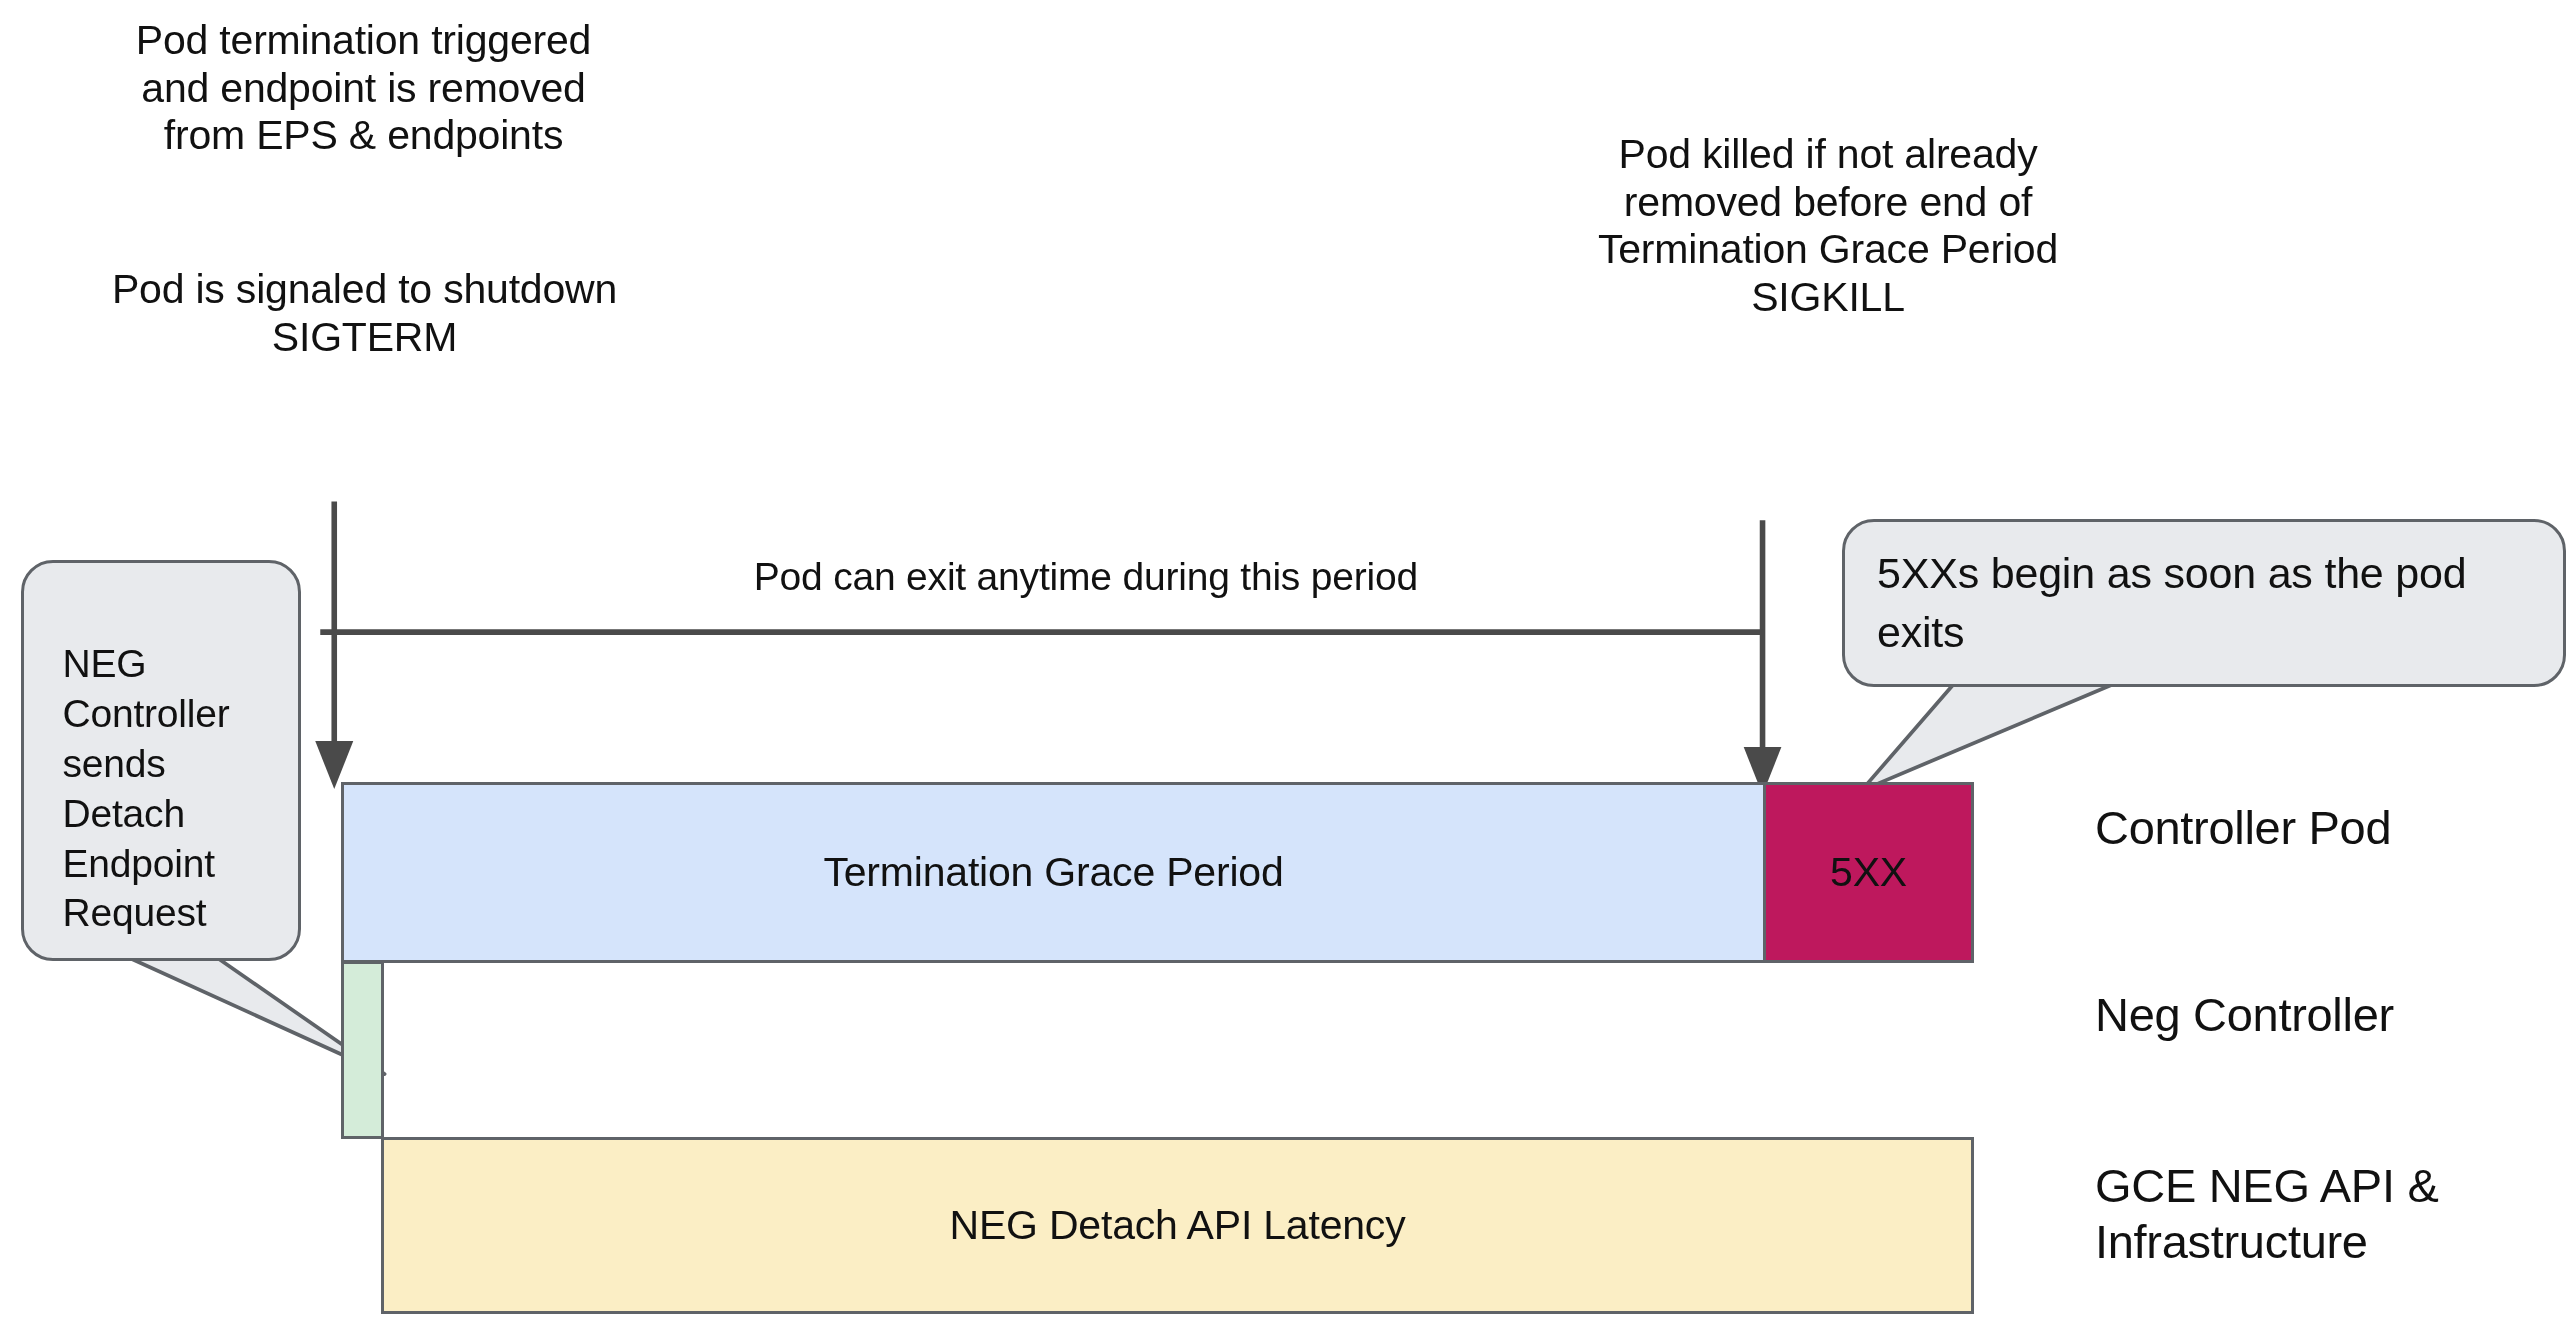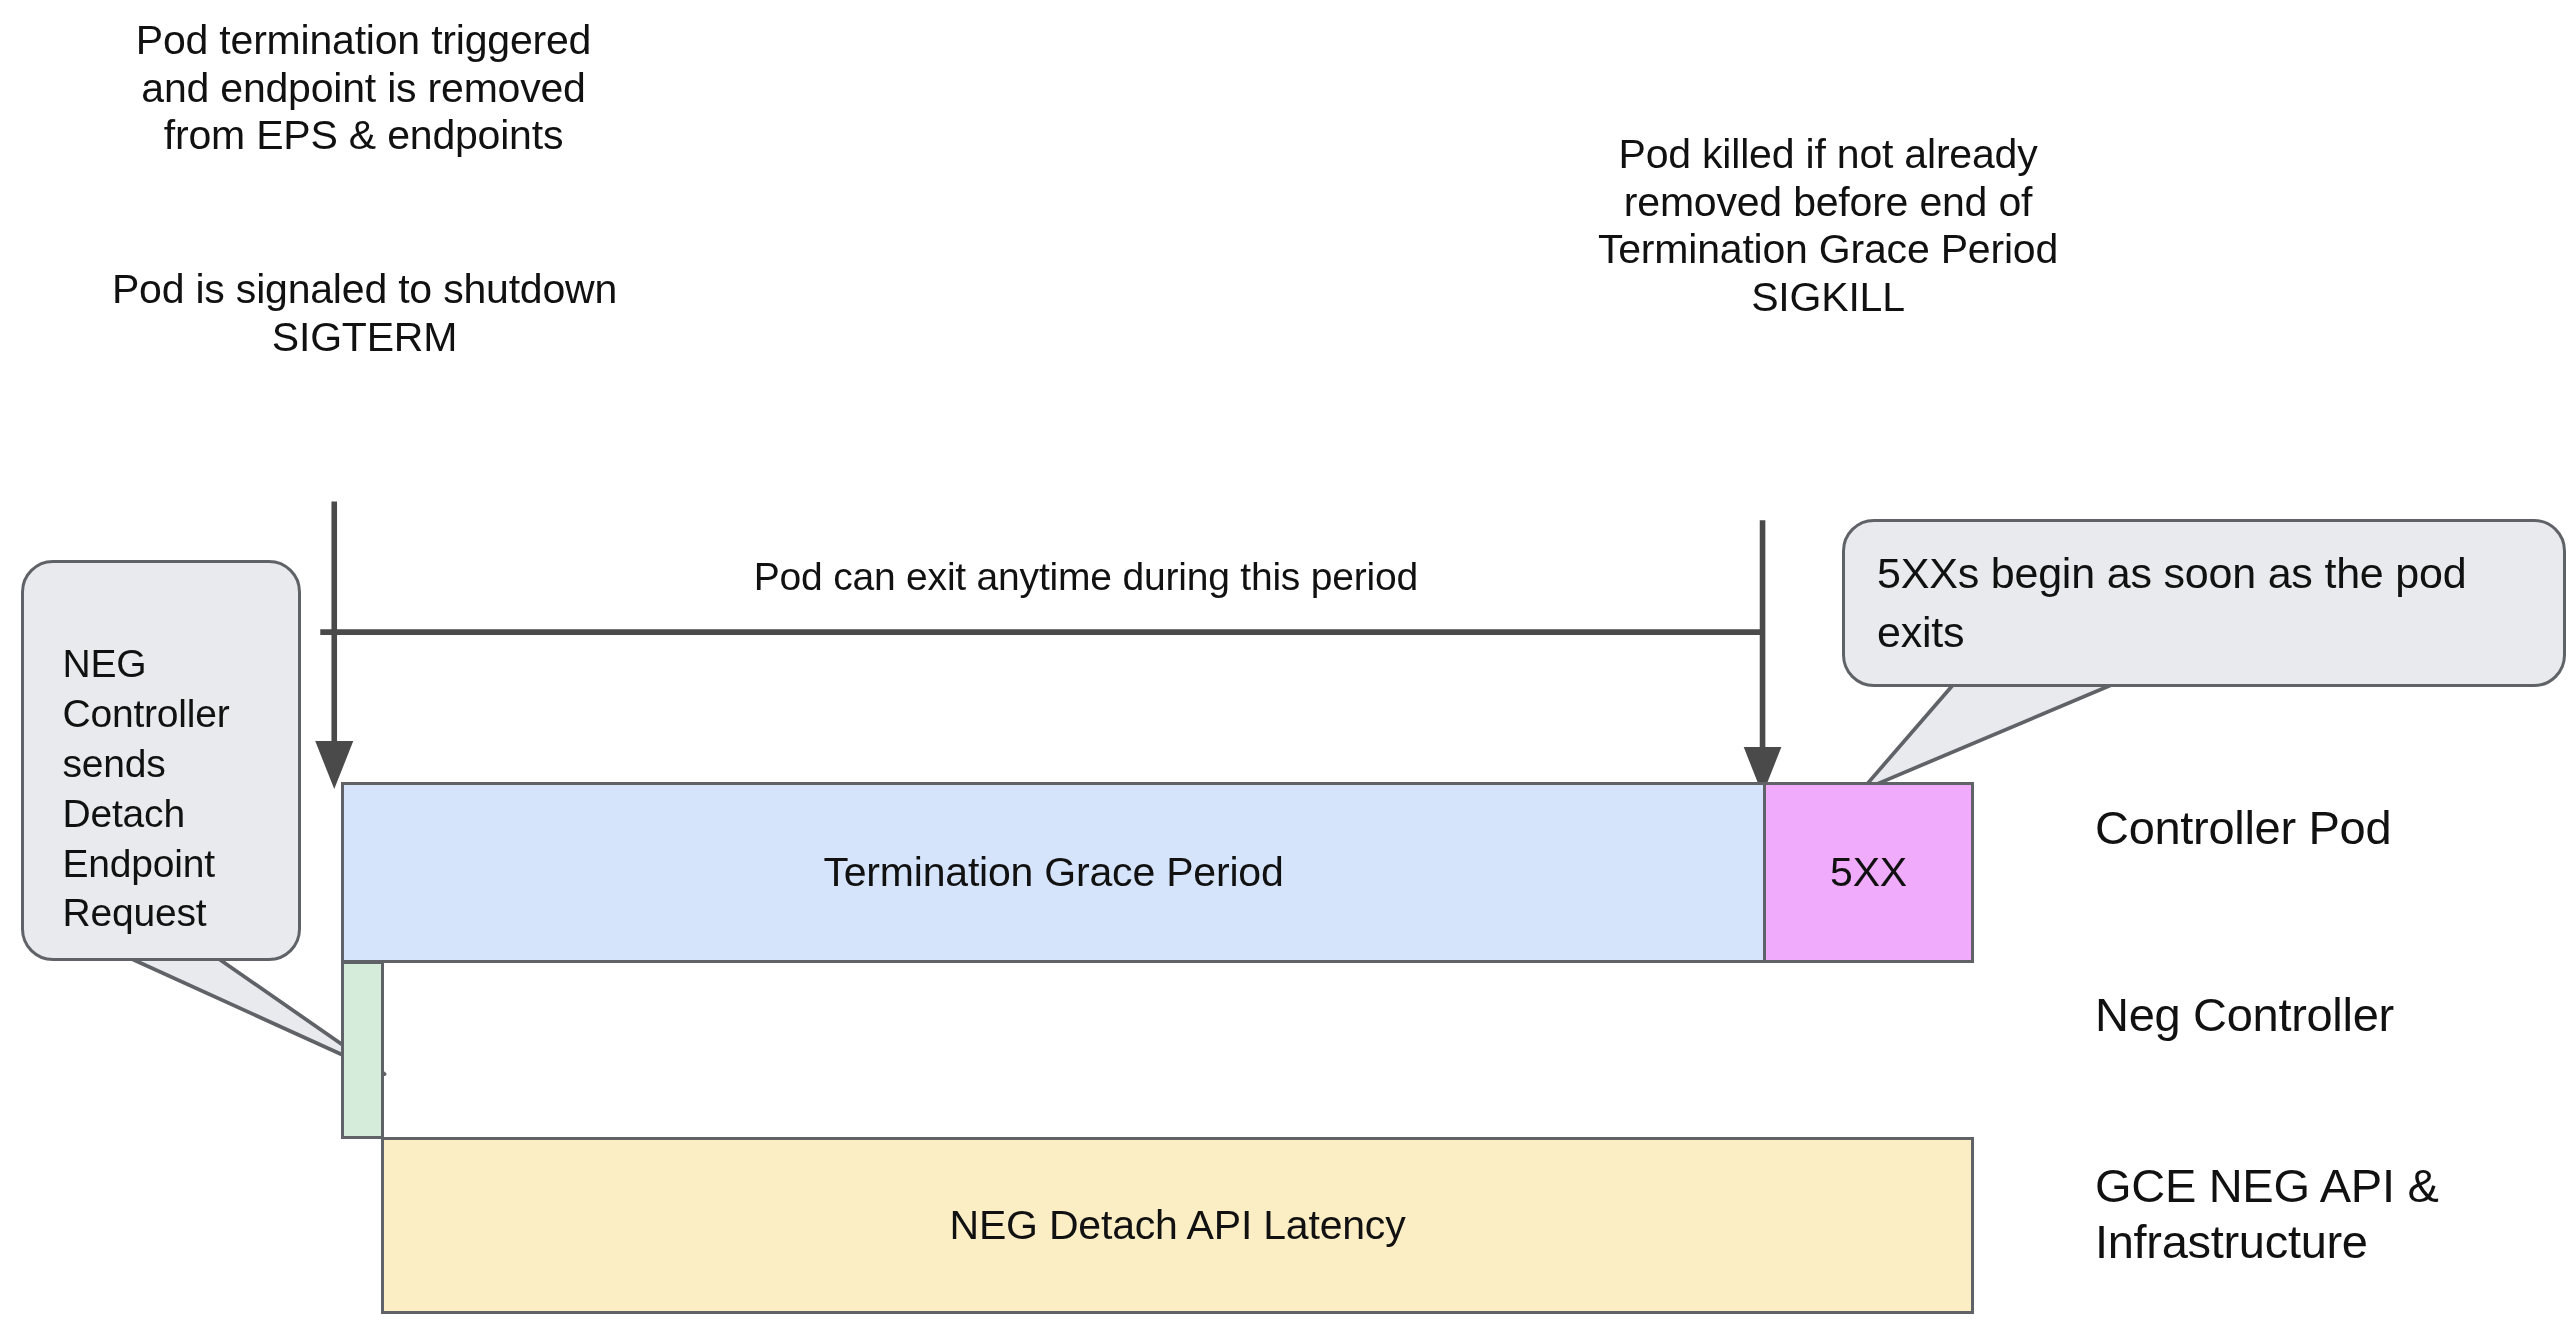--- a/index.html
+++ b/index.html
@@ -57,21 +57,21 @@
     white-space: nowrap;
   }
   #bar-tgp {
     left: 341px; top: 782px;
     width: 1425px; height: 181px;
     background: #d5e4fb;
   }
   #bar-5xx {
     left: 1763px; top: 782px;
     width: 211px; height: 181px;
-    background: #f0abfc;
+    background: #be185d;
   }
   #bar-neg {
     left: 341px; top: 961px;
     width: 43px; height: 178px;
     background: #d4ecd9;
   }
   #bar-api {
     left: 381px; top: 1137px;
     width: 1593px; height: 177px;
     background: #fbeec5;

